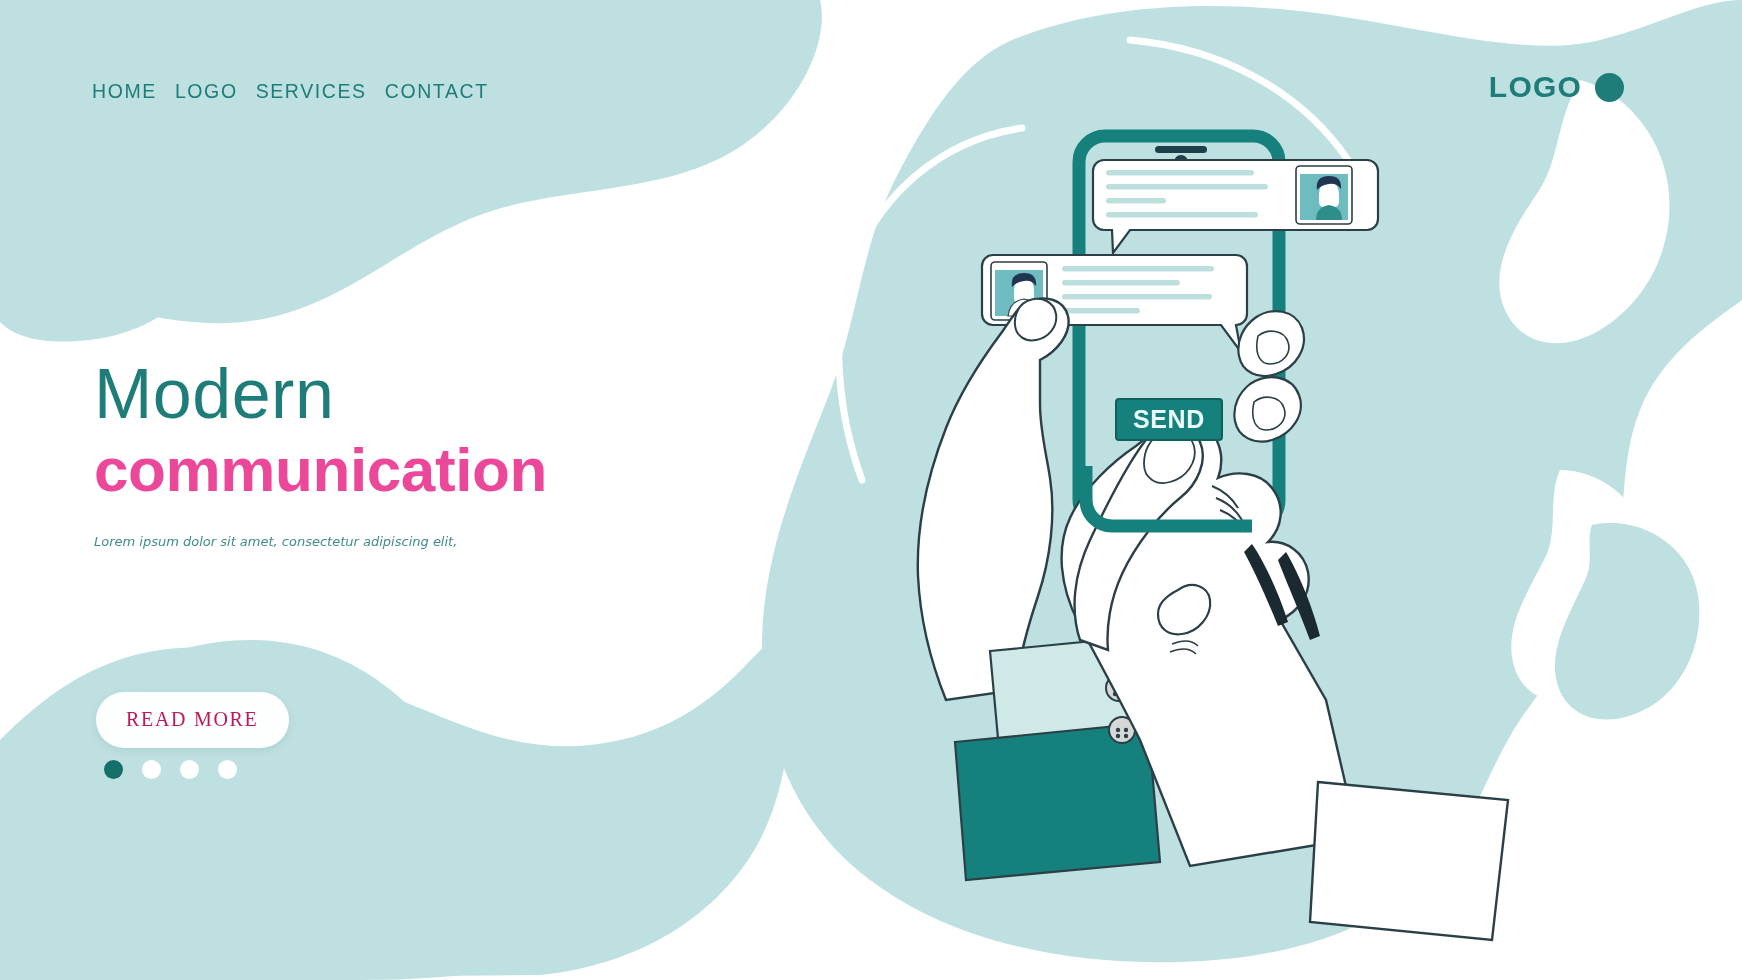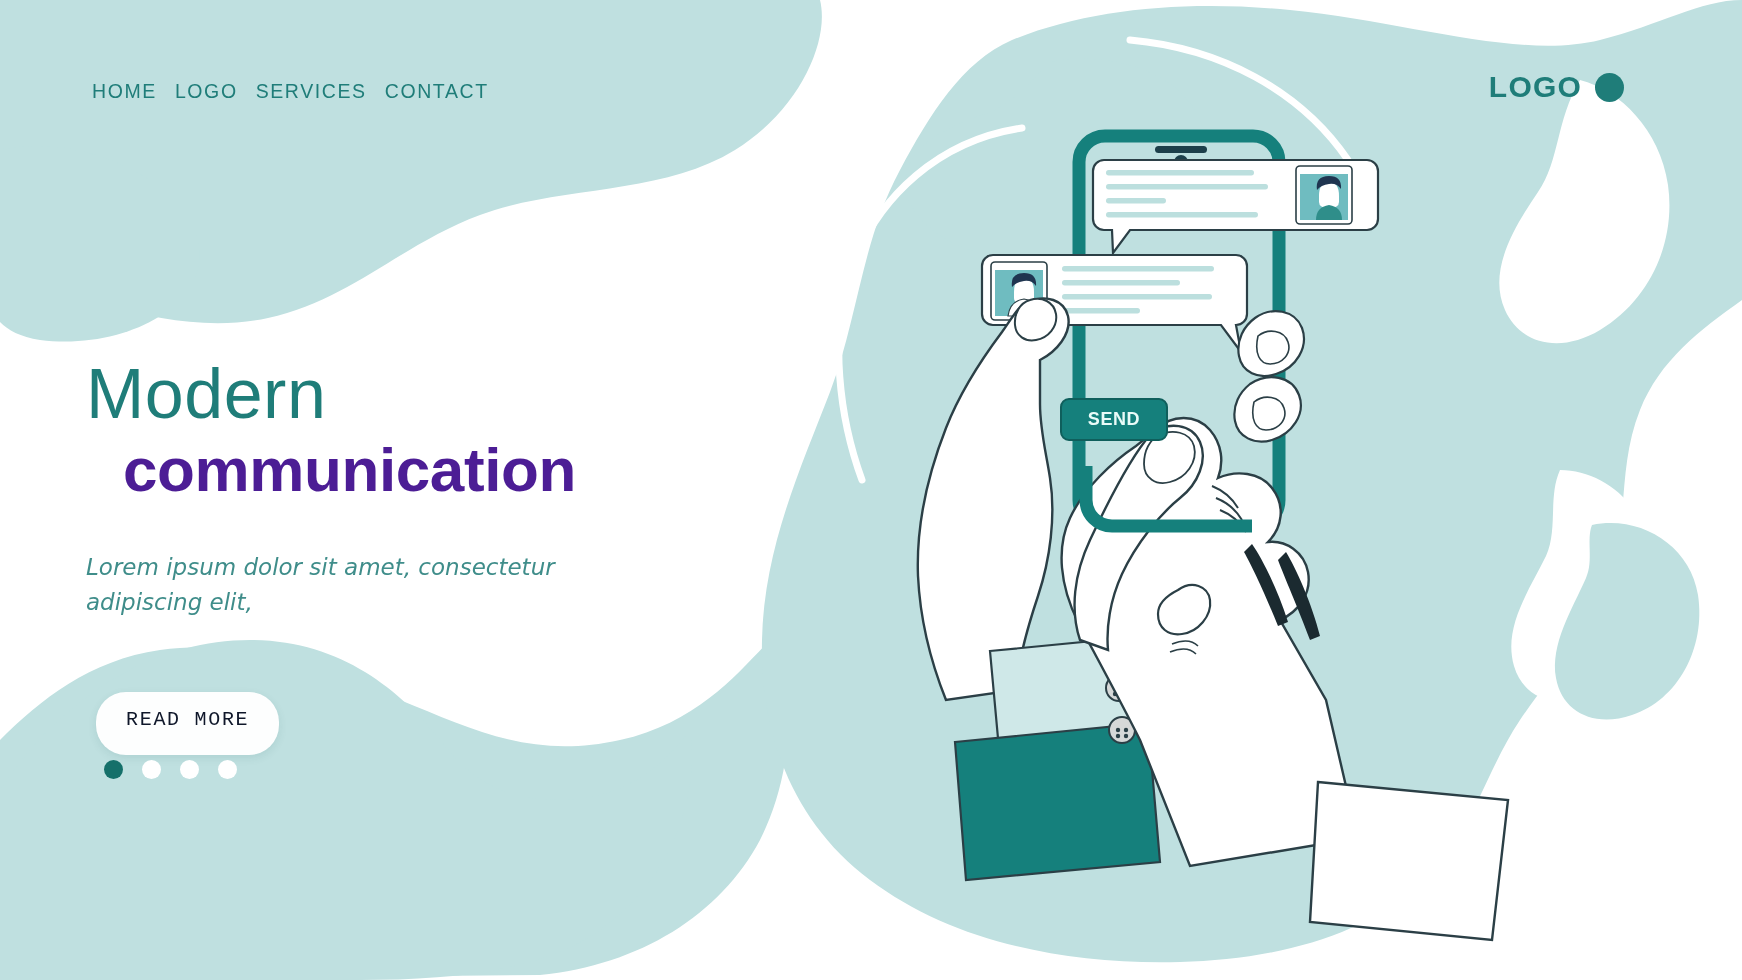--- a/index.html
+++ b/index.html
@@ -54,83 +54,82 @@
     letter-spacing: 1.2px;
     margin-left: 12px;
   }
   .logo-dot {
     width: 29px; height: 29px;
     border-radius: 50%;
     background: #1f7d79;
   }
 
   
-  .hero { position: absolute; left: 86px; top: 360px; z-index: 40; width: 560px; }
+  .hero { position: absolute; left: 94px; top: 360px; z-index: 40; width: 560px; }
   .hero-title-light {
     color: #1f7d79;
     font-size: 70px;
     font-weight: 300;
     line-height: 0.98;
     letter-spacing: 0.5px;
   }
   .hero-title-bold {
-    color: #4c1d95;
+    color: #ec4899;
     font-size: 62px;
     font-weight: 700;
     line-height: 1.18;
     letter-spacing: -0.4px;
     margin-top: 4px;
-    margin-left: 37px;
   }
   .hero-sub {
-    margin-top: 44px;
+    margin-top: 26px;
     color: #3f8d8a;
-    font-size: 23px;
+    font-size: 13px;
     font-style: italic;
     line-height: 1.52;
     font-family: "DejaVu Sans", sans-serif;
   }
 
   
   .cta {
     position: absolute;
     left: 96px; top: 692px;
     z-index: 40;
     background: #fdfefe;
     border: none;
     border-radius: 30px;
-    padding: 16px 30px 24px;
-    color: #0f172a;
+    padding: 16px 30px 17px;
+    color: #be185d;
     font-size: 20px;
     font-weight: 500;
     letter-spacing: 1.7px;
     box-shadow: 0 3px 9px rgba(30,90,90,0.10);
     cursor: pointer;
-    font-family: Liberation Mono, monospace;
+    font-family: Liberation Serif, serif;
   }
   .dots {
     position: absolute;
     left: 104px; top: 760px;
     display: flex; align-items: center; gap: 19px;
     z-index: 40;
   }
   .dot { width: 19px; height: 19px; border-radius: 50%; background: #ffffff; cursor: pointer; }
   .dot.active { background: #15706a; }
 
   
   .send-btn {
     position: absolute;
-    left: 1060px; top: 398px;
+    left: 1115px; top: 398px;
     width: 108px; height: 43px;
     background: #15807c;
     border: 2.5px solid #0f5f5c;
-    border-radius: 9px;
+    border-radius: 4px;
     display: flex; align-items: center; justify-content: center;
     color: #e9fbf8;
-    font-size: 18px;
+    font-size: 25px;
     font-weight: 700;
     letter-spacing: 0.6px;
     z-index: 26;
     cursor: pointer;
     font-family: "Liberation Sans", sans-serif;
   }
 </style>
 </head>
 <body>
 

